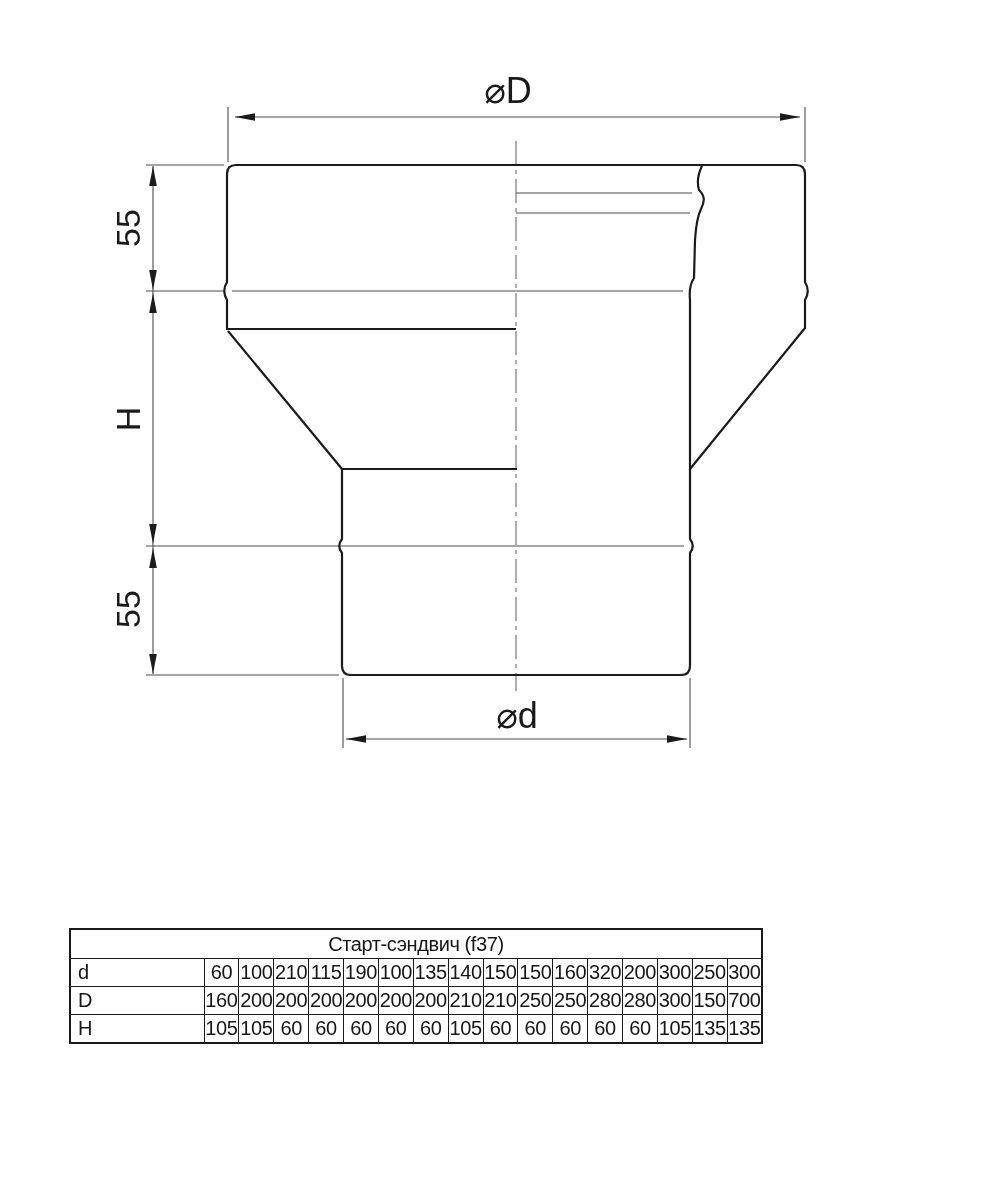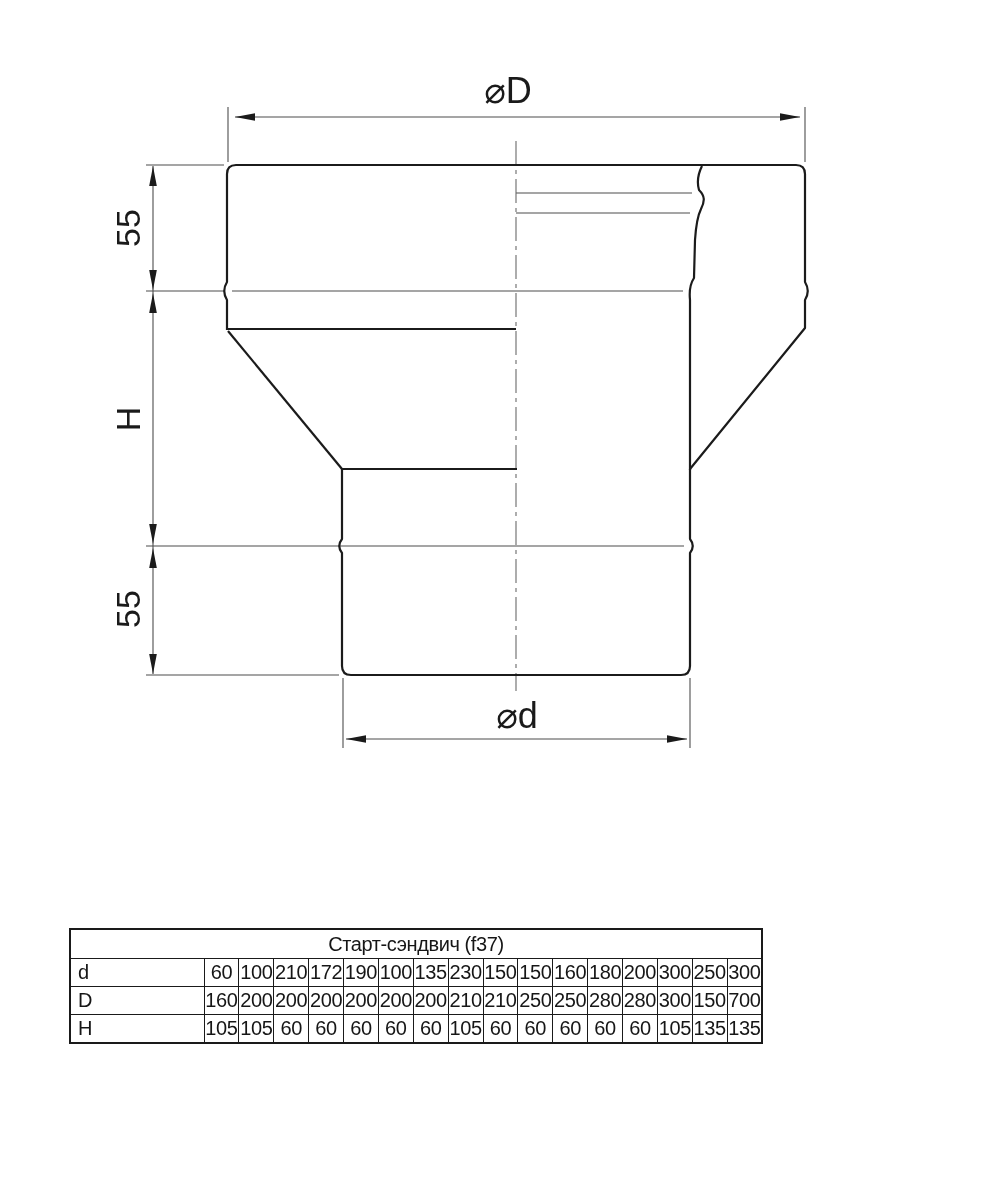--- a/index.html
+++ b/index.html
@@ -94,29 +94,29 @@
     </colgroup>
     <tbody id="spec-body">
       <tr class="titlerow">
         <td colspan="17">Старт-сэндвич (f37)</td>
       </tr>
     <tr>
           <td class="rowlabel">d</td>
           <td>60</td>
           <td>100</td>
           <td>210</td>
-          <td>172</td>
+          <td>115</td>
           <td>190</td>
           <td>100</td>
           <td>135</td>
-          <td>230</td>
+          <td>140</td>
           <td>150</td>
           <td>150</td>
           <td>160</td>
-          <td>180</td>
+          <td>320</td>
           <td>200</td>
           <td>300</td>
           <td>250</td>
           <td>300</td>
         </tr>
         <tr>
           <td class="rowlabel">D</td>
           <td>160</td>
           <td>200</td>
           <td>200</td>

